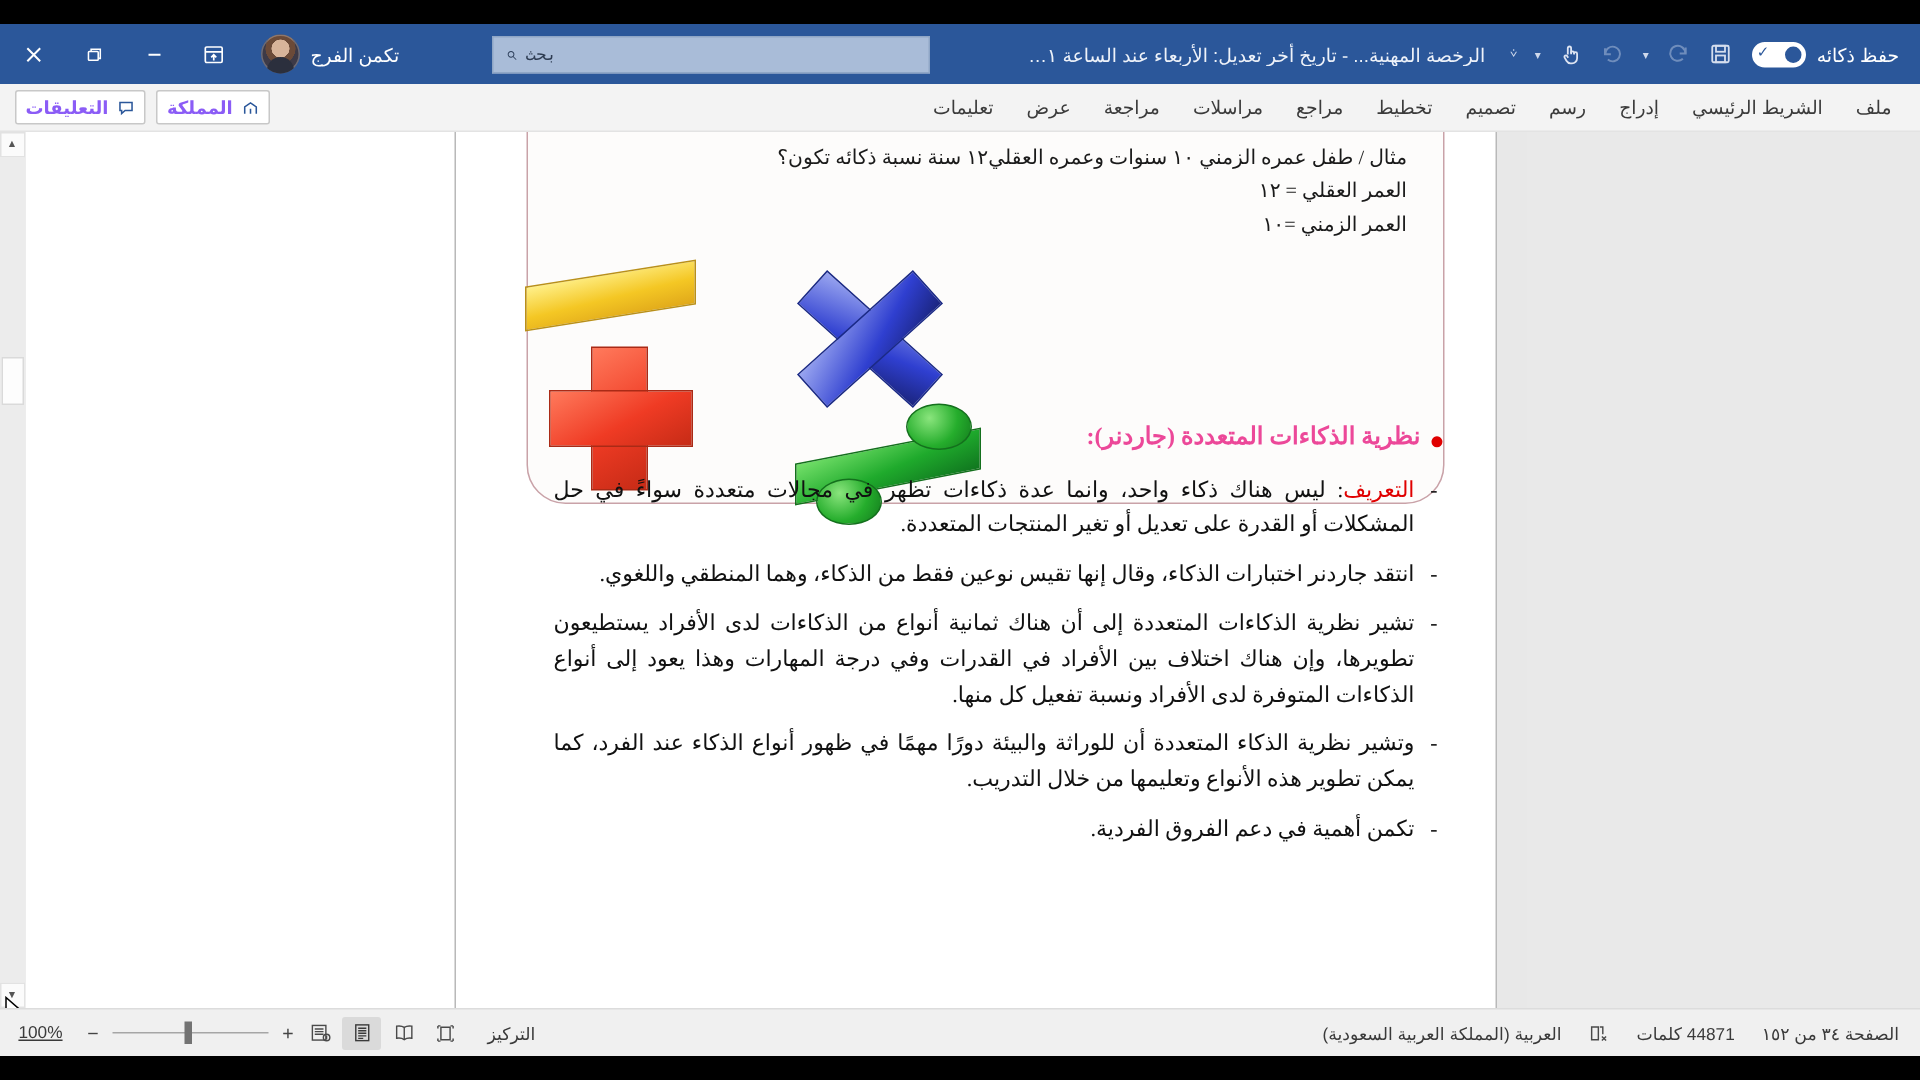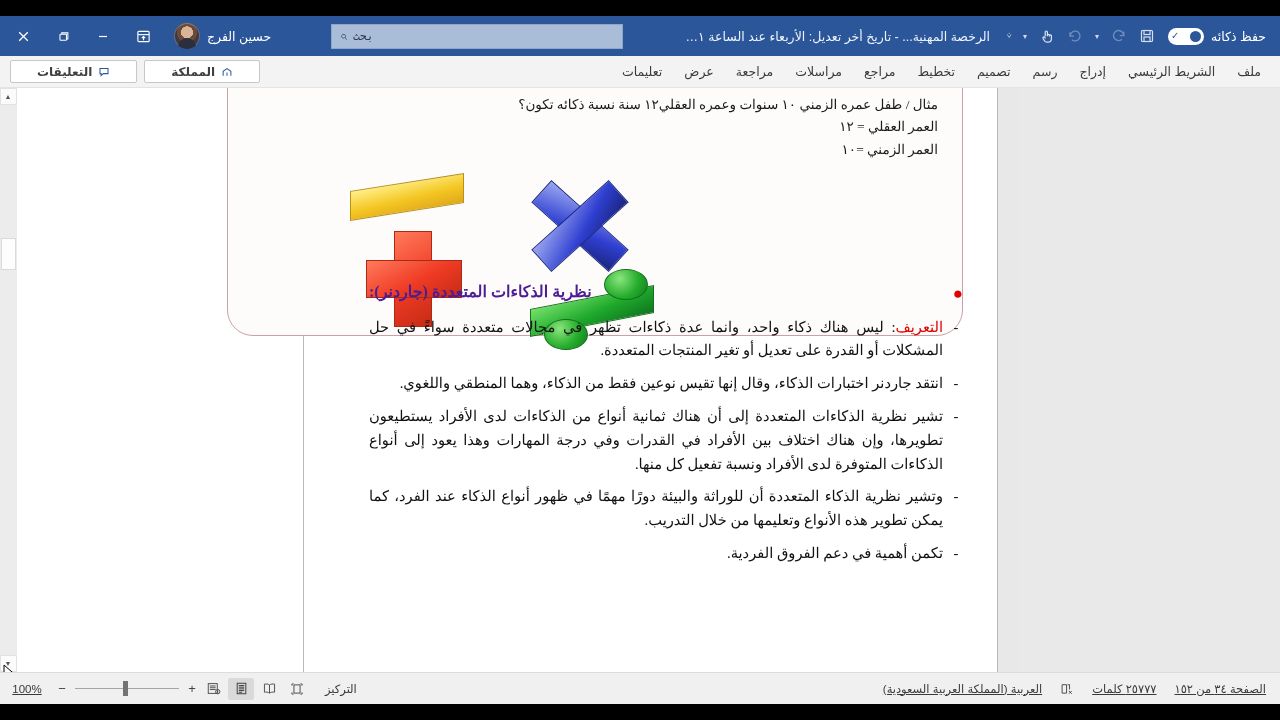--- a/index.html
+++ b/index.html
@@ -76,22 +76,22 @@
     border-bottom:1px solid #e3e3e3;
   }
   .tabs { display:flex; align-items:center; padding-right:8px; }
   .tab {
     font-size:12.5px; color:#3b3b3b; padding:0 11px; height:32px;
     display:flex; align-items:center; white-space:nowrap; cursor:default;
   }
   .ribbon-flex { flex:1; }
   .rb-left { display:flex; align-items:center; gap:7px; padding-left:10px; }
   .pillbtn {
-    display:flex; align-items:center; gap:6px; font-size:12px; color:#404040;
-    border:1px solid #c8c8c8; background:#fff; height:23px; padding:0 26px;
+    display:flex; align-items:center; gap:6px; font-size:12px; color:#8b5cf6;
+    border:1px solid #c8c8c8; background:#fff; height:23px; padding:0 6px;
     border-radius:2px; white-space:nowrap; cursor:default; font-weight:600;
   }
   .pillbtn .gi { font-size:12px; line-height:1; }
 
   
   .workspace {
     position:absolute; top:88px; left:0; width:1280px; height:584px;
     background:#e6e6e6; display:flex; direction:ltr;
   }
   
@@ -118,21 +118,21 @@
   .strip-left { position:absolute; top:0; left:0; width:286px; height:100%; background:#fff; }
   .page {
     position:absolute; top:0; left:286px; width:695px; height:100%;
     background:#fff; border-left:1px solid #b9b9b9; border-right:1px solid #b9b9b9;
     direction:rtl;
   }
   .strip-right { position:absolute; top:0; right:0; width:262px; height:100%; background:#e9e9e9; }
 
   
   .figure {
-    position:absolute; top:-42px; right:34px; width:736px; height:290px;
+    position:absolute; top:-42px; right:34px; width:612px; height:290px;
     background:#fdfcfb; border:1.6px solid #c9a2a8; border-radius:26px;
   }
   .fig-text {
     position:absolute; top:48px; right:24px; text-align:right;
     font-family:"Liberation Serif","DejaVu Serif",serif; color:#1a1a1a; direction:rtl;
   }
   .fig-text .l1 { font-size:13.5px; line-height:1.5; white-space:nowrap; }
   .fig-text .l2, .fig-text .l3 { font-size:13.5px; line-height:1.72; }
   .fig-text .l4 { font-size:13px; line-height:1.9; letter-spacing:.5px; }
 
@@ -188,36 +188,36 @@
   .body-text {
     position:absolute; top:192px; right:28px; width:600px; direction:rtl; text-align:right;
     font-family:"Liberation Serif","DejaVu Serif",serif; color:#111;
   }
   .heading-row { display:flex; flex-direction:row; align-items:flex-start; gap:0; }
   .bullet-dot {
     width:22px; flex:none; color:#e00000; font-size:17px; line-height:1.5;
     text-align:center; padding-top:1px;
   }
   .heading-text {
-    color:#4c1d95; font-size:16px; font-weight:bold; line-height:1.5; flex:1; text-align:left;
+    color:#ec4899; font-size:16px; font-weight:bold; line-height:1.5; flex:1; text-align:right;
   }
   .dash-item { display:flex; flex-direction:row; align-items:flex-start; margin-top:9px; }
   .dash { width:26px; flex:none; color:#111; font-size:14.5px; line-height:1.62; text-align:center; }
   .dash-body { flex:1; font-size:14.7px; line-height:1.62; text-align:justify; text-align-last:right; }
   .dash-body.center-last { text-align:right; }
   .kw { color:#e00000; }
 
   
   .statusbar {
     position:absolute; top:672px; left:0; width:1280px; height:32px;
     background:#f0f0f0; border-top:1px solid #dcdcdc; display:flex; align-items:center;
     direction:rtl; font-size:11.5px; color:#3a3a3a;
   }
   .sb-right { display:flex; align-items:center; gap:18px; padding-right:14px; }
-  .sb-item { display:flex; align-items:center; gap:5px; white-space:nowrap; cursor:default;text-decoration:underline; }
+  .sb-item { display:flex; align-items:center; gap:5px; white-space:nowrap; cursor:default; }
   .sb-flex { flex:1; }
   .sb-leftgrp { display:flex; align-items:center; gap:2px; padding-left:10px; }
   .viewbtn {
     width:26px; height:22px; display:flex; align-items:center; justify-content:center;
     color:#4a4a4a; cursor:default; border-radius:2px;
   }
   .viewbtn.sel { background:#dadada; }
   .zoomgrp { display:flex; align-items:center; gap:7px; padding-left:10px; }
   .zoom-minus, .zoom-plus { font-size:13px; width:12px; text-align:center; color:#444; cursor:default; }
   .zoom-track { width:104px; height:1px; background:#a6a6a6; position:relative; }
@@ -287,21 +287,21 @@
 
     <div class="searchbox">
       <span class="search-ph">بحث</span>
       <span class="mag">⌕</span>
     </div>
 
     <div class="tb-flex"></div>
 
     <div class="tb-left">
       <div class="user">
-        <span>حسين الفرج</span>
+        <span>تكمن الفرج</span>
         <span class="avatar"></span>
       </div>
 
       <div class="winbtn">
         <svg class="icon-svg" width="15" height="15" viewBox="0 0 16 16" fill="none" stroke="#fff" stroke-width="1.2">
           <rect x="2" y="2.5" width="12" height="11" rx="1"></rect>
           <path d="M2 6h12"></path>
           <path d="M8 12V8.2M6.2 9.8L8 8l1.8 1.8"></path>
         </svg>
       </div>
@@ -455,21 +455,21 @@
           </div>
 
         </div>
       </div>
     </div>
   </div>
 
   <div class="statusbar">
     <div class="sb-right">
       <span class="sb-item">الصفحة ٣٤ من ١٥٢</span>
-      <span class="sb-item">٢٥٧٧٧ كلمات</span>
+      <span class="sb-item">44871 كلمات</span>
       <span class="sb-item">
         <svg class="icon-svg" width="14" height="14" viewBox="0 0 16 16" fill="none" stroke="#4a4a4a" stroke-width="1.1">
           <path d="M2.4 3.1h5.1v9.6H2.4z"></path>
           <path d="M8.6 3.1h2.3v5.4"></path>
           <path d="M10.2 10.2l3.2 3.2M13.4 10.2l-3.2 3.2"></path>
         </svg>
       </span>
       <span class="sb-item">العربية (المملكة العربية السعودية)</span>
     </div>
 

